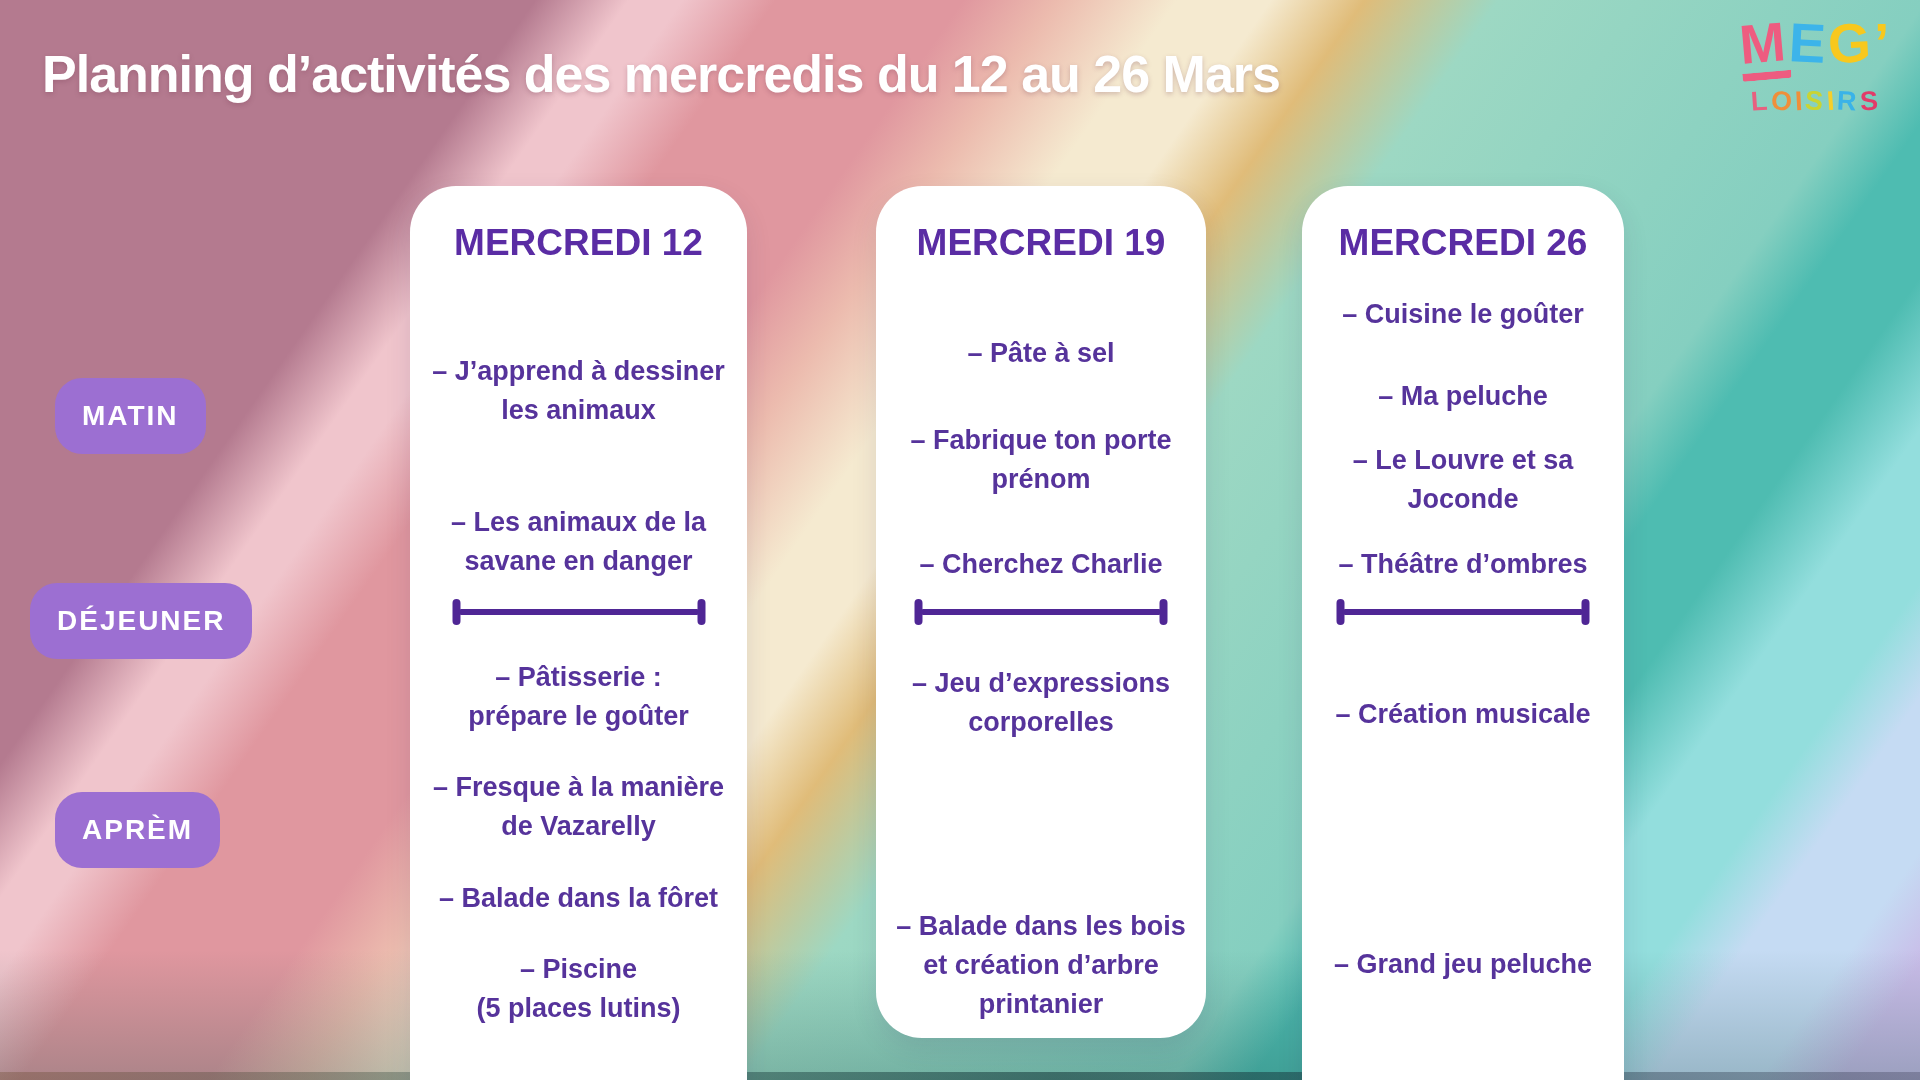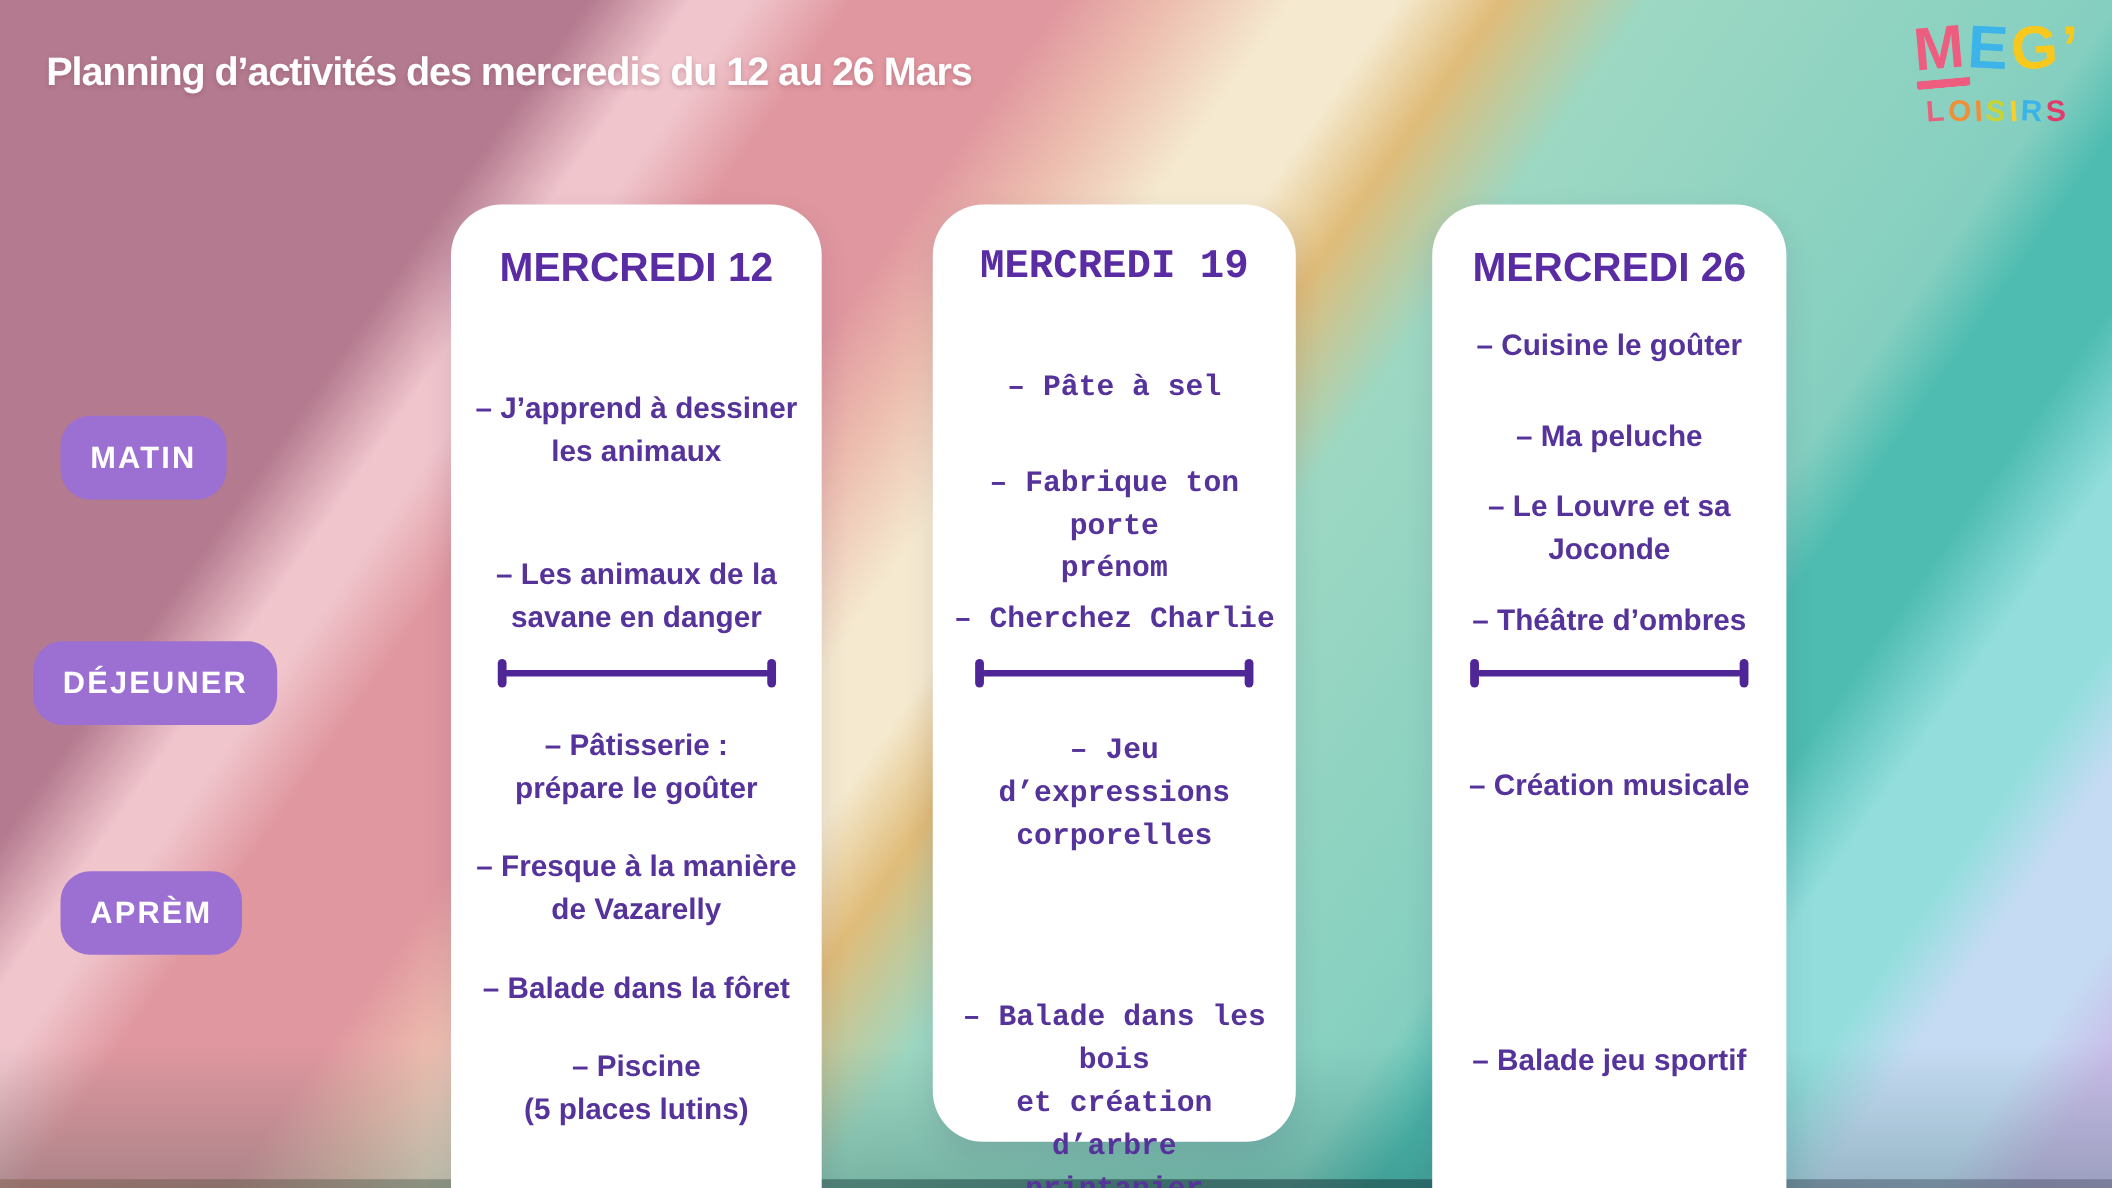--- a/index.html
+++ b/index.html
@@ -39,21 +39,21 @@
   }
   .bottom-edge{
     position:absolute;left:0;right:0;bottom:0;height:8px;opacity:.65;
     background:linear-gradient(to right,
       rgba(95,62,28,.45) 0%, rgba(30,70,65,.55) 28%,
       rgba(12,45,48,.8) 55%, rgba(45,45,70,.45) 100%);
   }
 
   .title{
     position:absolute;left:42px;top:44px;margin:0;
-    font-size:36px;font-weight:700;letter-spacing:-1px;
+    font-size:52px;font-weight:700;letter-spacing:-1px;
     color:var(--title-text,#fff);
     text-shadow:0 2px 5px rgba(110,55,75,.28);
   }
 
   
   .logo{position:absolute;top:16px;right:14px;width:180px;text-align:center;line-height:1;}
   .logo .row1{font-size:55px;font-weight:700;letter-spacing:3px;}
   .logo .row2{font-size:27px;font-weight:700;letter-spacing:3px;margin-top:8px;}
   .logo span{display:inline-block;}
   .logo .underlined{border-bottom:8px solid;padding-bottom:1px;border-radius:3px;}
@@ -121,21 +121,21 @@
     </div>
     <p class="item" style="top:472px;">– Pâtisserie :
 prépare le goûter</p>
     <p class="item" style="top:582px;">– Fresque à la manière
 de Vazarelly</p>
     <p class="item" style="top:693px;">– Balade dans la fôret</p>
     <p class="item" style="top:764px;">– Piscine
 (5 places lutins)</p>
   </section>
 
-  <section class="card" style="left:848px;width:330px;height:852px;font-family:Liberation Mono, monospace;">
+  <section class="card" style="left:876px;width:330px;height:852px;">
     <h2>MERCREDI 19</h2>
     <p class="item" style="top:148px;">– Pâte à sel</p>
     <p class="item" style="top:235px;">– Fabrique ton porte
 prénom</p>
     <p class="item" style="top:359px;">– Cherchez Charlie</p>
     <div class="divider" style="top:413px;">
       <i class="cap"></i>
         <i class="bar"></i>
         <i class="cap"></i>
     </div>
@@ -152,15 +152,15 @@
     <p class="item" style="top:191px;">– Ma peluche</p>
     <p class="item" style="top:255px;">– Le Louvre et sa
 Joconde</p>
     <p class="item" style="top:359px;">– Théâtre d’ombres</p>
     <div class="divider" style="top:413px;">
       <i class="cap"></i>
         <i class="bar"></i>
         <i class="cap"></i>
     </div>
     <p class="item" style="top:509px;">– Création musicale</p>
-    <p class="item" style="top:759px;">– Balade jeu sportif</p>
+    <p class="item" style="top:759px;">– Grand jeu peluche</p>
   </section>
 </div>
 
 </body></html>

